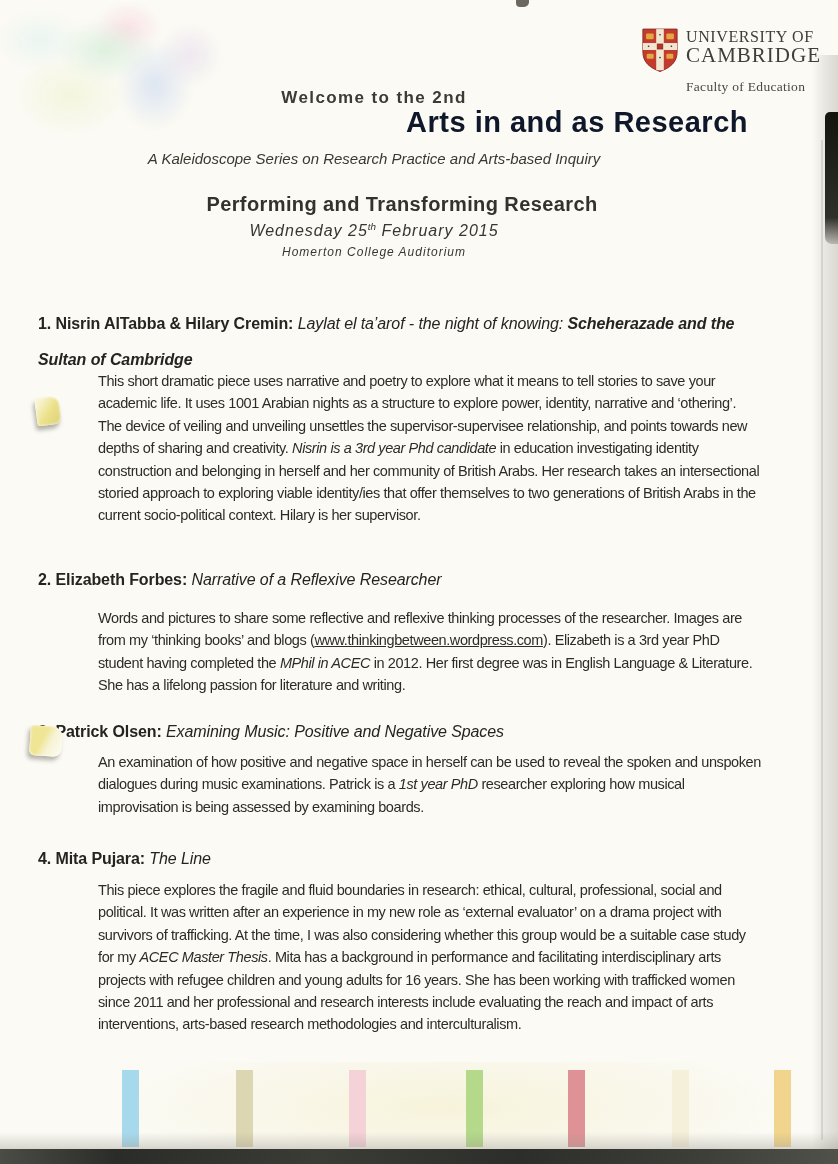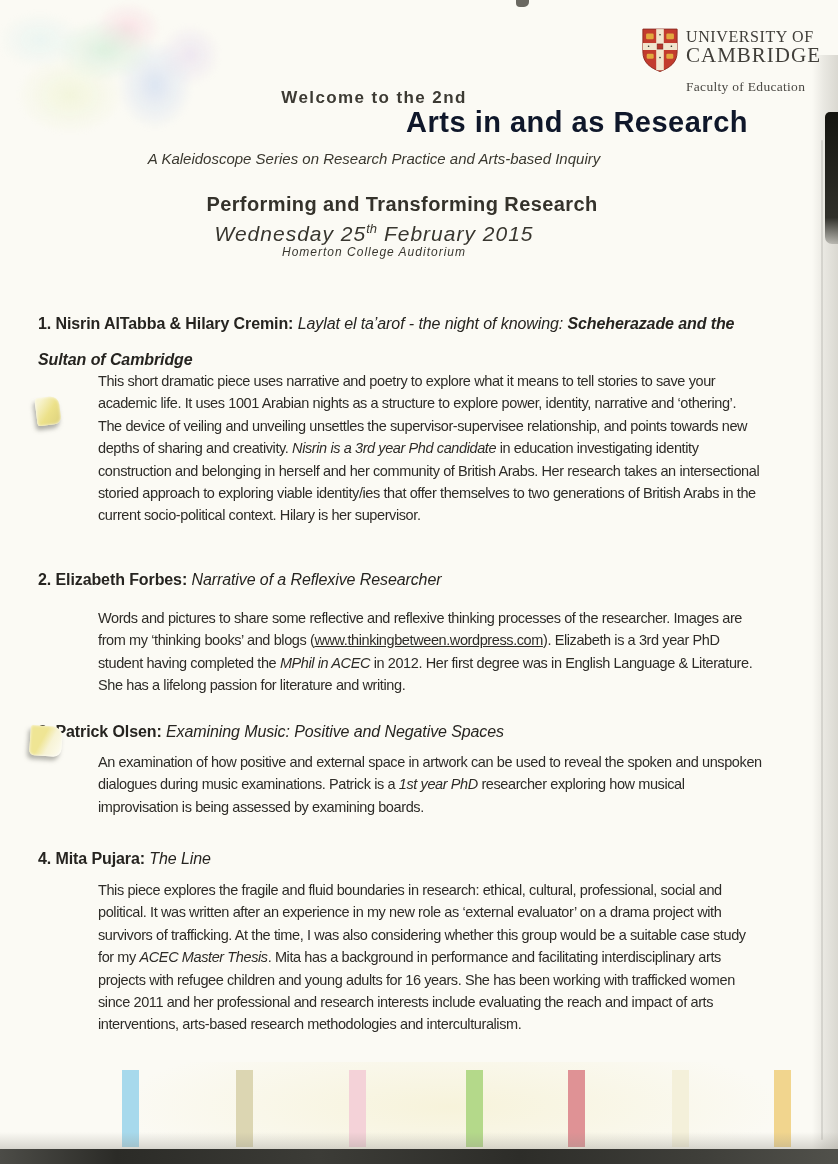--- a/index.html
+++ b/index.html
@@ -73,21 +73,21 @@
     font-family:"Liberation Serif",serif;font-size:13.5px;color:#4a4843;
     margin-top:6px;margin-left:45px;letter-spacing:.3px;
   }
 
   
   .tline{position:absolute;left:0;width:748px;text-align:center;color:#38362f;}
   .welcome{top:88px;font-size:17px;font-weight:bold;letter-spacing:1.4px;color:#3c3a33;}
   .main-title{top:106px;font-size:29px;font-weight:bold;letter-spacing:.5px;color:#0f172a;text-align:right;}
   .series-subtitle{top:150px;font-size:15px;font-style:italic;color:#3a382f;}
   .event-title{top:193px;font-size:20px;font-weight:bold;letter-spacing:.4px;color:#34322b;padding-left:28px;}
-  .date-line{top:221px;font-size:21px;font-style:italic;letter-spacing:1px;}
+  .date-line{top:221px;font-size:16px;font-style:italic;letter-spacing:1px;}
   .venue{top:245px;font-size:12px;font-style:italic;letter-spacing:1px;}
   .time{top:269px;font-size:17.5px;font-style:italic;letter-spacing:1px;}
 
   
   .sec-head{
     position:absolute;left:38px;width:742px;margin:0;
     font-size:16px;line-height:36px;font-weight:normal;color:#262420;
     letter-spacing:-.1px;
   }
   .sec-body{
@@ -144,21 +144,21 @@
   <div class="tline date-line"><span>Wednesday 25</span><span class="seg-sup">th</span><span> February 2015</span></div>
   <div class="tline venue">Homerton College Auditorium</div>
 
   <h2 class="sec-head h1"><span class="seg-b">1. Nisrin AlTabba &amp; Hilary Cremin:  </span><span class="seg-i">Laylat el ta’arof - the night of knowing:  </span><span class="seg-bi">Scheherazade and the Sultan of Cambridge</span></h2>
   <p class="sec-body b1"><span>This short dramatic piece uses narrative and poetry to explore what it means to tell stories to save your academic life.  It uses 1001 Arabian nights as a structure to explore power, identity, narrative and ‘othering’. The device of veiling and unveiling unsettles the supervisor-supervisee relationship, and points towards new depths of sharing and creativity. </span><span class="seg-i">Nisrin is a 3rd year Phd candidate</span><span> in education investigating identity construction and belonging in herself and her community of British Arabs.  Her research takes an intersectional storied approach to exploring viable identity/ies that offer themselves to two generations of British Arabs in the current socio-political context. Hilary is her supervisor.</span></p>
 
   <h2 class="sec-head h2"><span class="seg-b">2. Elizabeth Forbes:  </span><span class="seg-i">Narrative of a Reflexive Researcher</span></h2>
   <p class="sec-body b2"><span>Words and pictures to share some reflective and reflexive thinking processes of the researcher. Images are from my ‘thinking books’ and blogs (</span><span class="seg-link">www.thinkingbetween.wordpress.com</span><span>). Elizabeth is a 3rd year PhD student having completed the </span><span class="seg-i">MPhil in ACEC</span><span> in 2012. Her first degree was in English Language &amp; Literature. She has a lifelong passion for literature and writing.</span></p>
 
   <h2 class="sec-head h3"><span class="seg-b">3. Patrick Olsen:  </span><span class="seg-i">Examining Music: Positive and Negative Spaces</span></h2>
-  <p class="sec-body b3"><span>An examination of how positive and external space in artwork can be used to reveal the spoken and unspoken dialogues during music examinations. Patrick is a </span><span class="seg-i">1st year PhD</span><span> researcher exploring how musical improvisation is being assessed by examining boards.</span></p>
+  <p class="sec-body b3"><span>An examination of how positive and negative space in herself can be used to reveal the spoken and unspoken dialogues during music examinations. Patrick is a </span><span class="seg-i">1st year PhD</span><span> researcher exploring how musical improvisation is being assessed by examining boards.</span></p>
 
   <h2 class="sec-head h4"><span class="seg-b">4. Mita Pujara:  </span><span class="seg-i">The Line</span></h2>
   <p class="sec-body b4"><span>This piece explores the fragile and fluid boundaries in research: ethical, cultural, professional, social and political. It was written after an experience in my new role as ‘external evaluator’ on a drama project with survivors of trafficking. At the time, I was also considering whether this group would be a suitable case study for my </span><span class="seg-i">ACEC Master Thesis</span><span>. Mita has a background in performance and facilitating interdisciplinary arts projects with refugee children and young adults for 16 years. She has been working with trafficked women since 2011 and her professional and research interests include evaluating the reach and impact of arts interventions, arts-based research methodologies and interculturalism.</span></p>
 
   <div class="cream-band"></div>
   <div class="bars">
       <div class="color-bar" style="left: 122px; background: rgb(167, 217, 236);"></div>
       <div class="color-bar" style="left: 236px; background: rgb(220, 214, 178);"></div>
       <div class="color-bar" style="left: 349px; background: rgb(244, 210, 216);"></div>
       <div class="color-bar" style="left: 466px; background: rgb(180, 217, 138);"></div>

